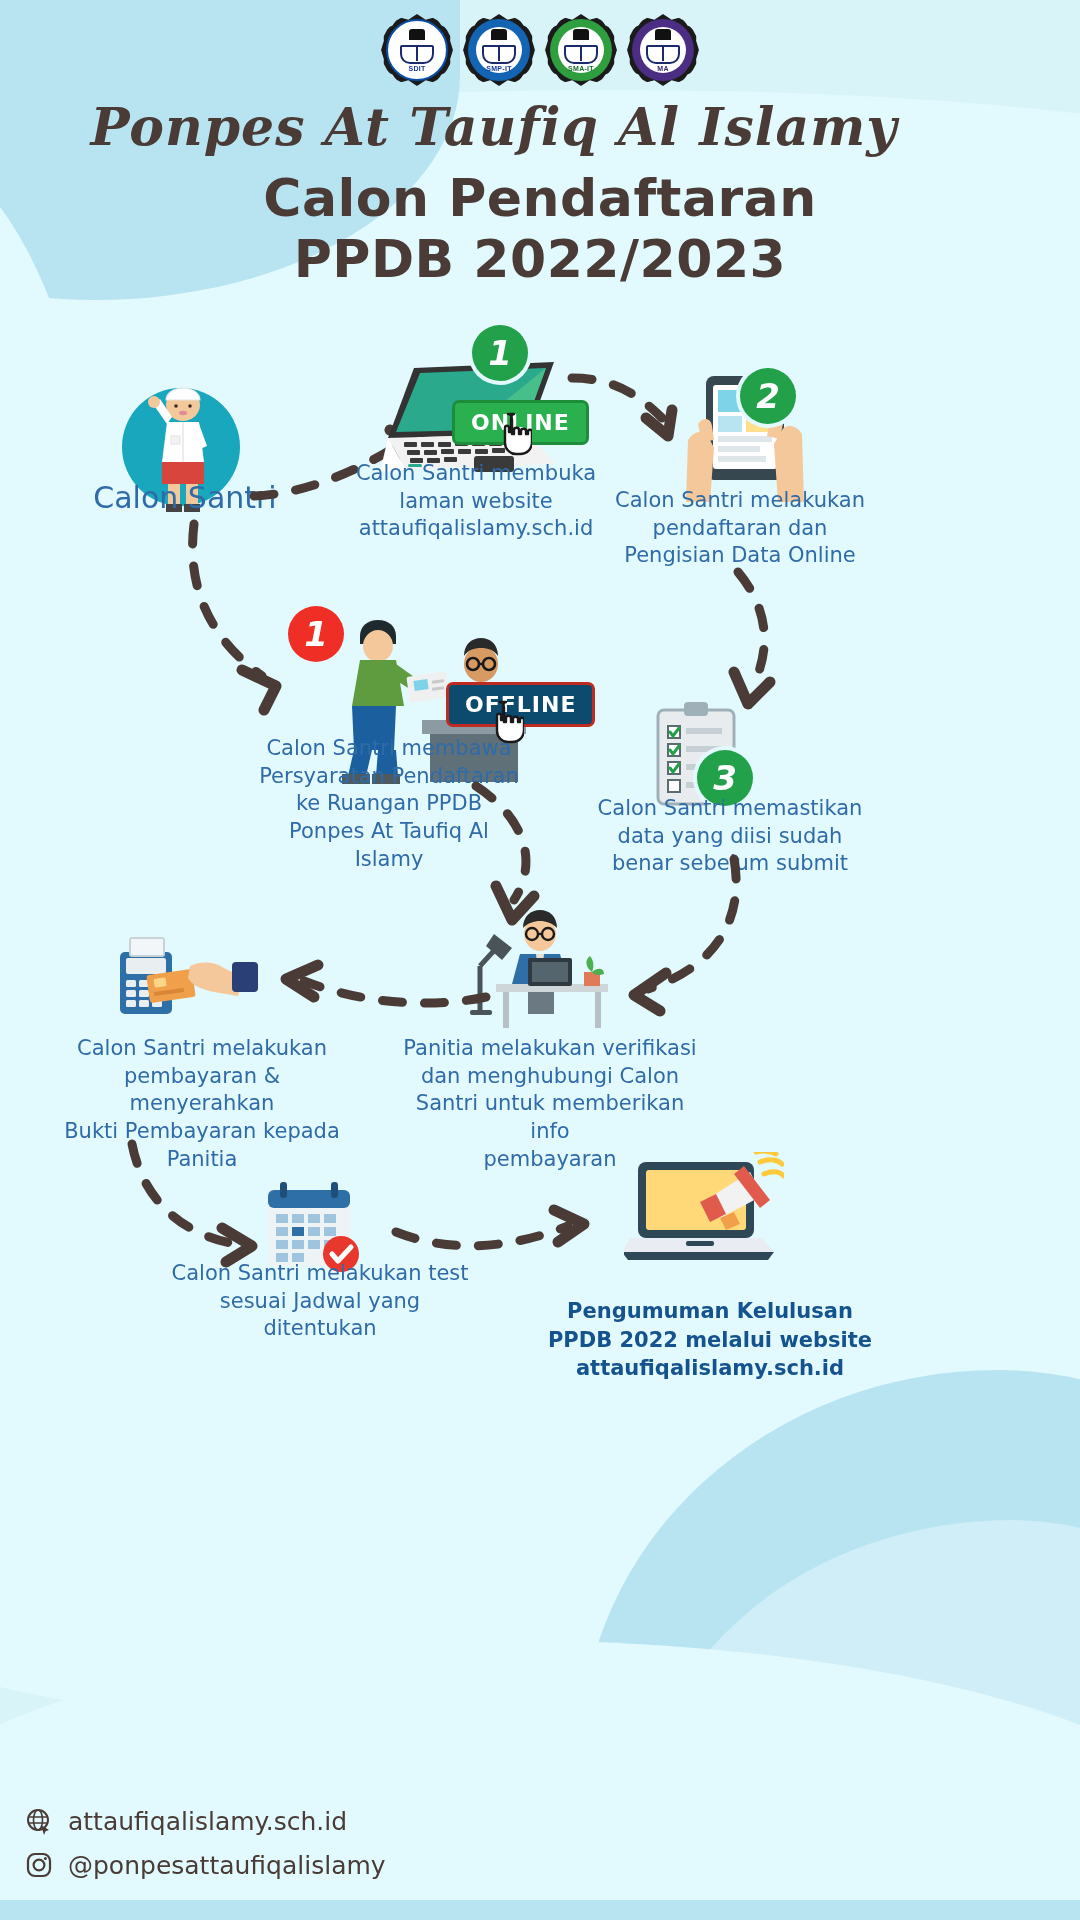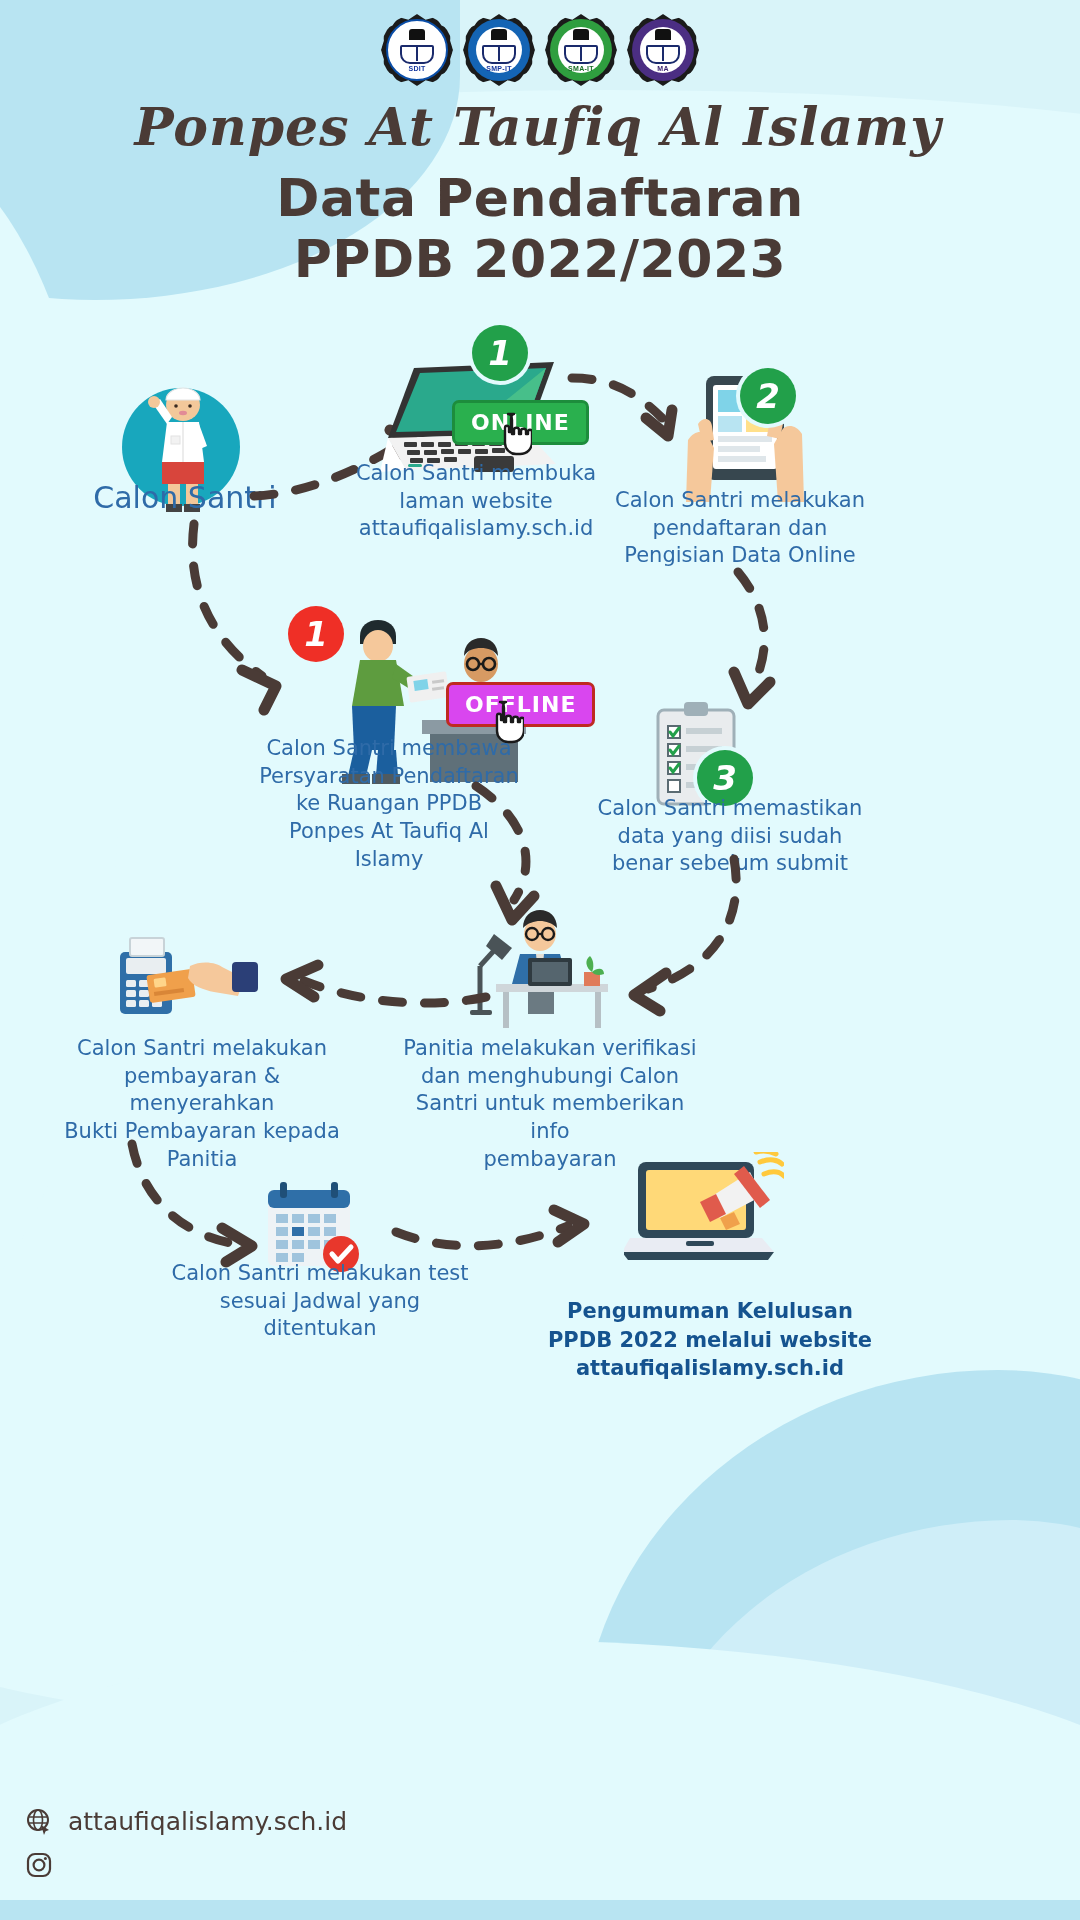--- a/index.html
+++ b/index.html
@@ -60,21 +60,21 @@
   .logo.l2 .ring{background:#1464b4;}
   .logo.l2 .abbr{color:#15369e;}
   .logo.l3 .ring{background:#2f9e3f;}
   .logo.l3 .abbr{color:#176d24;}
   .logo.l4 .ring{background:#4b2e83;}
   .logo.l4 .abbr{color:#3b2470;}
 
   .title-script{
     position:absolute;top:96px;left:0;width:988px;text-align:center;
     font-family:"DejaVu Serif",serif;font-style:italic;font-weight:bold;
-    font-size:52px;color:#4a3b36;letter-spacing:1px;padding-left:44px;
+    font-size:52px;color:#4a3b36;letter-spacing:1px;
   }
   .title-main{
     position:absolute;top:168px;left:0;width:1080px;text-align:center;
     font-family:"DejaVu Sans",sans-serif;font-weight:bold;
     font-size:52px;line-height:1.18;color:#4a3b36;letter-spacing:.5px;
   }
 
   
   .cap-txt{
     position:absolute;text-align:center;color:#2f6ba8;
@@ -114,21 +114,21 @@
     font-family:"DejaVu Sans",sans-serif;font-size:30px;color:#2f6ba8;
   }
 
   
   .chip{
     position:absolute;padding:7px 16px;border-radius:7px;color:#fff;
     font-family:"DejaVu Sans",sans-serif;font-weight:bold;font-size:22px;
     letter-spacing:1px;border:3px solid rgba(0,0,0,.12);
   }
   .chip.online{background:#2ab04e;border-color:#1d8d3c;}
-  .chip.offline{background:#d946ef;border-color:#bf2a21;}
+  .chip.offline{background:#0c4a6e;border-color:#bf2a21;}
   .cursor{position:absolute;width:34px;height:44px;}
 
   
   .footer{position:absolute;left:24px;bottom:26px;}
   .frow{display:flex;align-items:center;gap:14px;margin-bottom:14px;
     font-family:"DejaVu Sans",sans-serif;font-size:25px;color:#4a3b36;}
   .frow.phone{font-weight:bold;font-size:26px;margin-bottom:0;}
   .fic{width:30px;height:30px;flex:0 0 30px;display:flex;align-items:center;justify-content:center;}
 </style>
 </head>
@@ -177,21 +177,21 @@
     <div class="inner">
       <div class="cap"></div>
       <div class="book"></div>
       <div class="abbr">MA</div>
     </div>
   </div>
 </div>
 
 <div class="title-script">Ponpes At Taufiq Al Islamy</div>
 <div class="title-main">
-  <div>Data Pendaftaran</div>
+  <div>Calon Pendaftaran</div>
   <div>PPDB 2022/2023</div>
 </div>
 
 <div class="avatar-circle"></div>
 <svg class="ill" style="left:140px;top:378px;" width="86" height="136" viewBox="0 0 86 136">
   <ellipse cx="43" cy="27" rx="17" ry="16" fill="#f3c89a"></ellipse>
   <path d="M26 22a17 12 0 0 1 34 0z" fill="#fff" stroke="#e4e4e4" stroke-width="1.2"></path>
   <circle cx="36" cy="28" r="1.8" fill="#3b2b22"></circle>
     <circle cx="50" cy="28" r="1.8" fill="#3b2b22"></circle>
   <ellipse cx="43" cy="35" rx="4" ry="2.2" fill="#e28b96"></ellipse>
@@ -515,14 +515,15 @@
     <span>attaufiqalislamy.sch.id</span>
   </div>
   <div class="frow">
     <span class="fic">
       <svg width="26" height="26" viewBox="0 0 26 26">
         <rect x="2" y="2" width="22" height="22" rx="7" fill="none" stroke="#4a3b36" stroke-width="2.2"></rect>
         <circle cx="13" cy="13" r="5.4" fill="none" stroke="#4a3b36" stroke-width="2.2"></circle>
         <circle cx="19.4" cy="6.6" r="1.5" fill="#4a3b36"></circle>
       </svg>
     </span>
+    <span>@ponpesattaufiqalislamy</span>
   </div>
 </div>
 
 </body></html>

